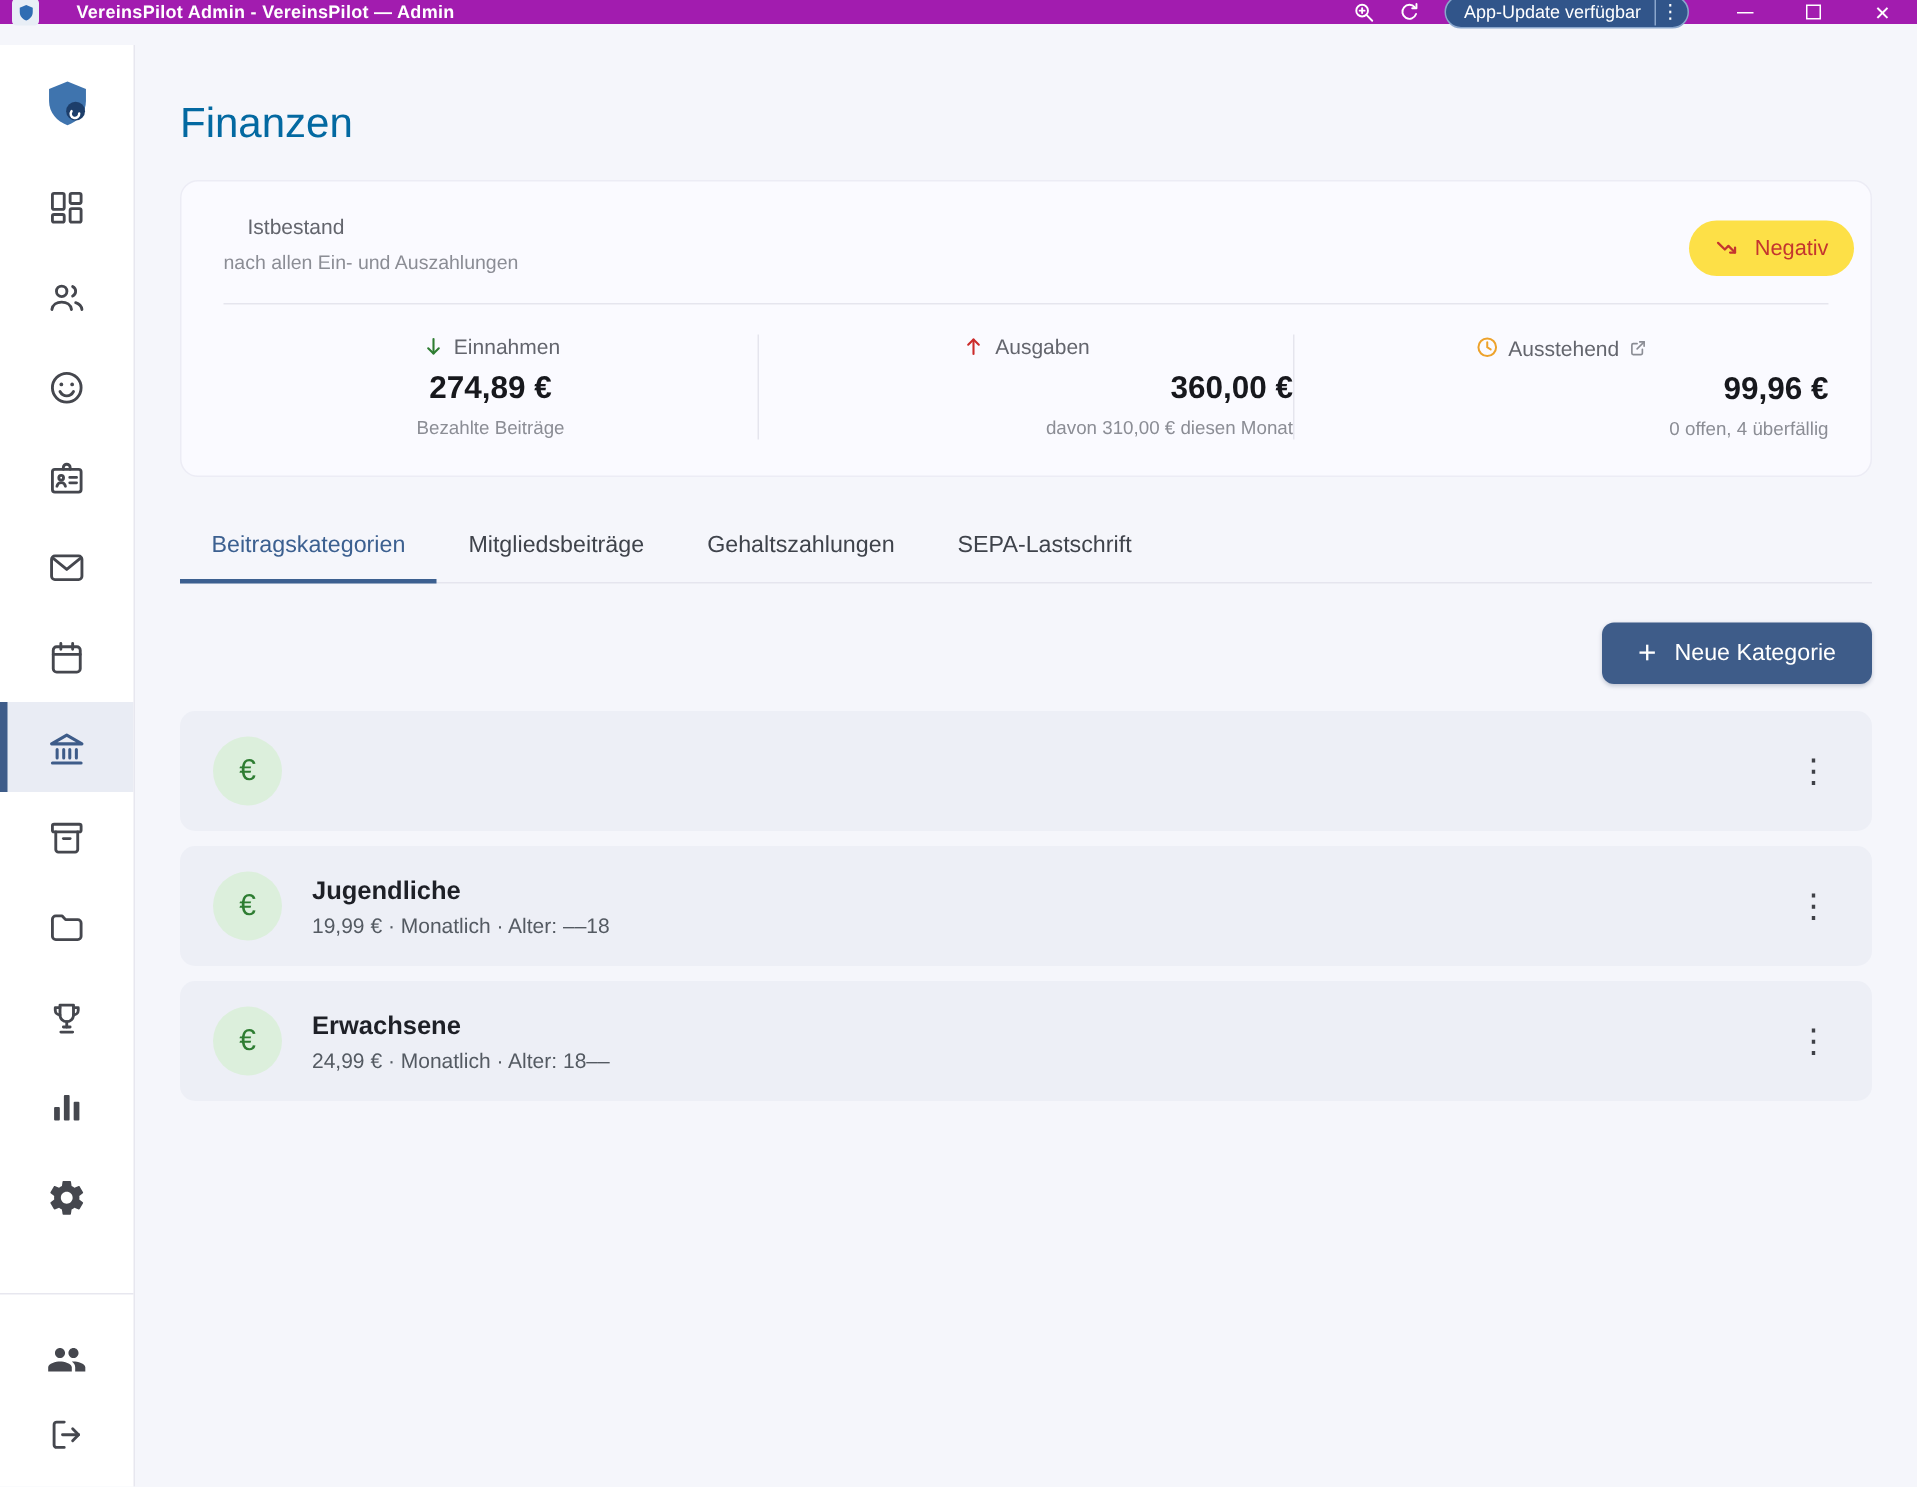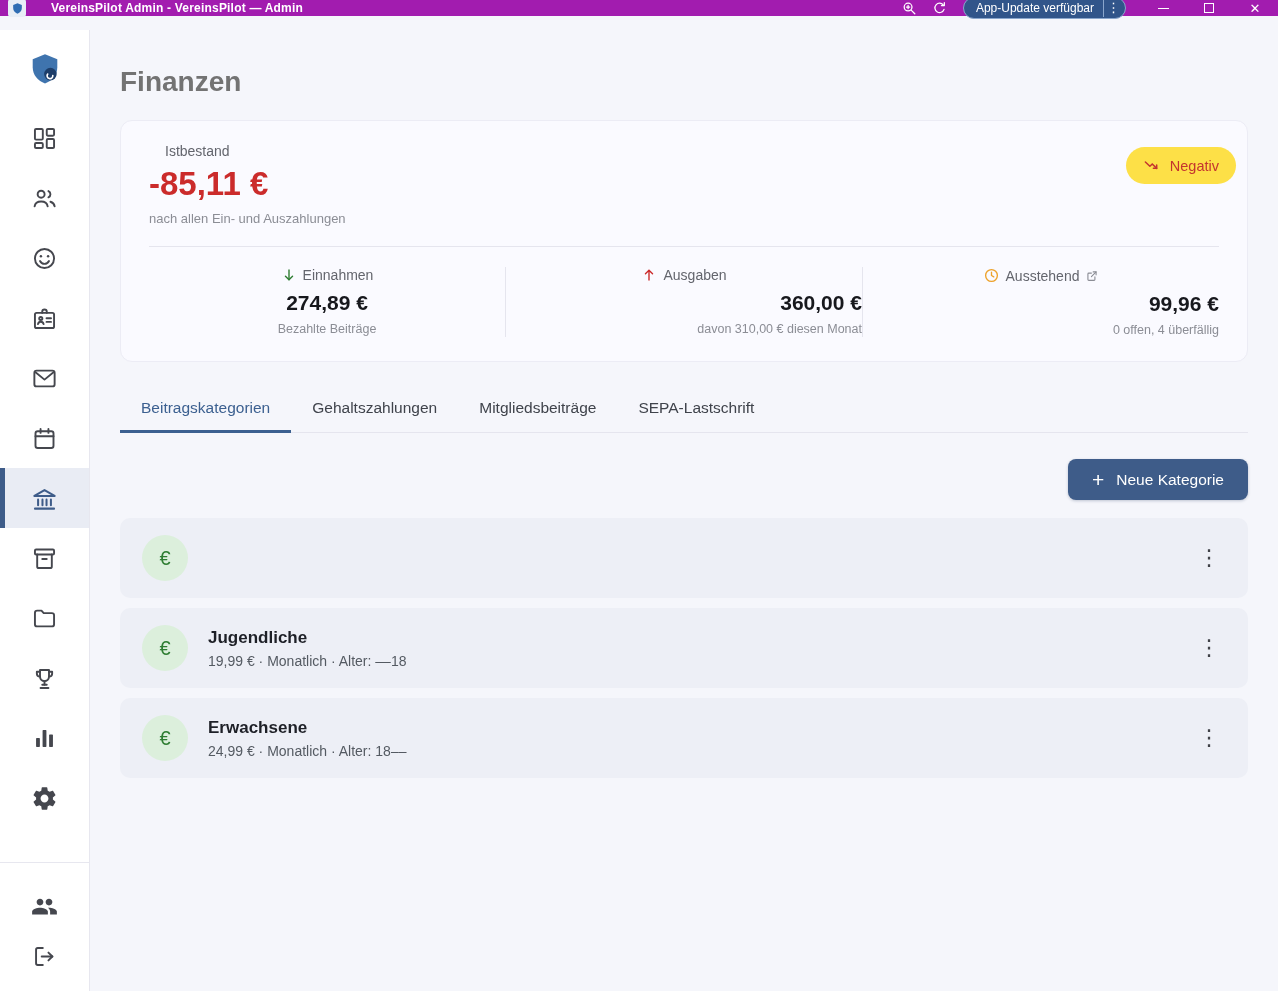--- a/index.html
+++ b/index.html
@@ -23,21 +23,21 @@
   .logo-block { height:78px; display:flex; align-items:center; justify-content:center; }
   .nav-item { height:60px; display:flex; align-items:center; justify-content:center; cursor:pointer; position:relative; }
   .nav-item svg { width:27px; height:27px; }
   .nav-item.active { background:#e9ecf4; }
   .nav-item.active::before { content:""; position:absolute; left:0; top:0; bottom:0; width:5px; background:#3e5c89; }
   .sb-bottom { margin-top:auto; border-top:1px solid #e7e7ef; padding:18px 0 10px; }
   .sb-bottom .nav-item { height:50px; }
 
   
   .main { position:absolute; top:30px; left:90px; right:0; bottom:0; padding:0 30px; overflow:hidden; }
-  h1 { margin-top:36px; font-size:28px; font-weight:700; color:#737373; }
+  h1 { margin-top:36px; font-size:28px; font-weight:400; color:#0369a1; }
 
   .overview-card { margin-top:22px; background:#fafaff; border:1px solid #ececf5; border-radius:12px; padding:22px 28px 0; position:relative; }
   .ov-label { font-size:14px; color:#63656d;margin-left:16px; }
   .ov-amount { margin-top:6px; font-size:33px; font-weight:700; color:#cb2b2b; }
   .ov-sub { margin-top:8px; font-size:13px; color:#8b8d95; }
   .neg-badge { position:absolute; top:26px; right:11px; display:flex; align-items:center; gap:8px; background:#fde047; color:#c4352f; font-size:14.5px; font-weight:500; padding:9px 17px; border-radius:20px; }
   .ov-divider { margin-top:20px; border-top:1px solid #e5e5ee; }
   .ov-stats { display:flex; padding:20px 0 24px; }
   .stat { flex:1; text-align:center; }
   .stat + .stat { border-left:1px solid #e5e5ee;text-align:right; }
@@ -207,21 +207,20 @@
         </svg>
     </div>
   </div>
 </nav>
 
 <main class="main">
   <h1>Finanzen</h1>
 
   <section class="overview-card">
     <div class="ov-label">Istbestand</div>
-    <div class="ov-amount">-85,11 €</div>
     <div class="ov-sub">nach allen Ein- und Auszahlungen</div>
 
     <div class="neg-badge">
       <svg width="19" height="19" viewBox="0 0 24 24" fill="none" stroke="#c4352f" stroke-width="1.9" stroke-linecap="round" stroke-linejoin="round">
           <path d="M3 7.5 8.7 13l3-3 5.6 5.6"></path>
           <path d="M17.3 11.4v4.2h-4.2"></path>
         </svg>
       <span>Negativ</span>
     </div>
 
@@ -266,22 +265,22 @@
             </svg>
         </div>
         <div class="stat-value">99,96 €</div>
         <div class="stat-sub">0 offen, 4 überfällig</div>
       </div>
     </div>
   </section>
 
   <div class="tabs">
     <div class="tab active">Beitragskategorien</div>
+    <div class="tab">Mitgliedsbeiträge</div>
     <div class="tab">Gehaltszahlungen</div>
-    <div class="tab">Mitgliedsbeiträge</div>
     <div class="tab">SEPA-Lastschrift</div>
   </div>
 
   <div class="actions-row">
     <button class="new-cat-btn">
       <span class="plus">+</span>
       <span>Neue Kategorie</span>
     </button>
   </div>
 

